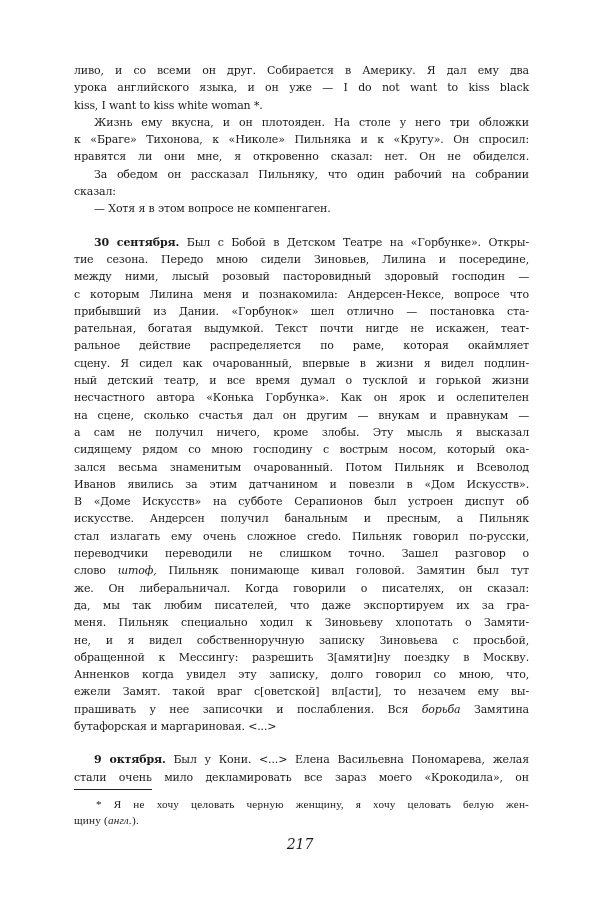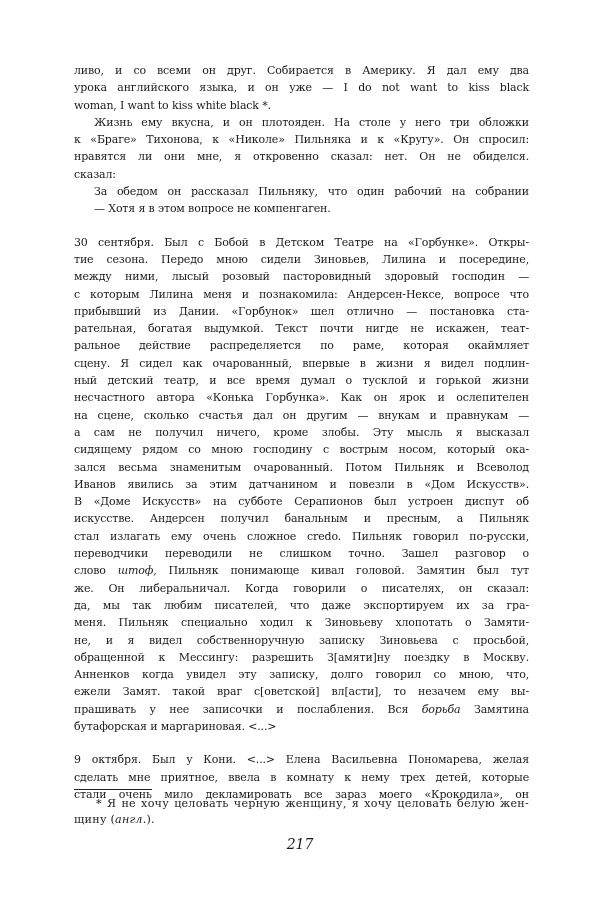--- a/index.html
+++ b/index.html
@@ -35,21 +35,22 @@
       text-align-last: left;
     }
     .line.indent {
       padding-left: 20px;
     }
     .gap {
       display: block;
       height: 16px;
     }
     .date {
-      font-weight: normal;
+      font-weight: bold;
+      margin-left: 20px;
     }
     .it {
       font-style: italic;
     }
     .footnote-rule {
       position: absolute;
       left: 74px;
       top: 789px;
       width: 78px;
       height: 0;
@@ -63,20 +64,21 @@
     }
     .fn-line {
       display: block;
       height: 16px;
       line-height: 16px;
       font-size: 11.2px;
       white-space: nowrap;
       text-align: justify;
       text-align-last: justify;
       letter-spacing: 0.2px;
+      font-family: Liberation Serif, serif;
     }
     .fn-line.indent { padding-left: 22px; }
     .fn-line.last { text-align-last: left; }
     .page-number {
       position: absolute;
       left: 0;
       width: 600px;
       top: 836px;
       text-align: center;
       font-size: 14px;
@@ -84,32 +86,32 @@
     }
   </style>
 </head>
 <body>
 
 <div class="page">
 
   <div>
     <span class="line">ливо, и со всеми он друг. Собирается в Америку. Я дал ему два</span>
     <span class="line">урока английского языка, и он уже — I do not want to kiss black</span>
-    <span class="line last">woman, I want to kiss white black *.</span>
+    <span class="line last">kiss, I want to kiss white woman *.</span>
   </div>
 
   <div>
     <span class="line indent">Жизнь ему вкусна, и он плотояден. На столе у него три обложки</span>
     <span class="line">к «Браге» Тихонова, к «Николе» Пильняка и к «Кругу». Он спросил:</span>
     <span class="line">нравятся ли они мне, я откровенно сказал: нет. Он не обиделся.</span>
   </div>
 
   <div>
+    <span class="line indent">За обедом он рассказал Пильняку, что один рабочий на собрании</span>
     <span class="line last">сказал:</span>
-    <span class="line indent">За обедом он рассказал Пильняку, что один рабочий на собрании</span>
   </div>
 
   <div>
     <span class="line indent last">— Хотя я в этом вопросе не компенгаген.</span>
   </div>
 
   <span class="gap"></span>
 
   <div>
     <span class="line"><span class="date">30 сентября.</span><span> Был с Бобой в Детском Театре на «Горбунке». Откры-</span></span>
@@ -140,21 +142,20 @@
     <span class="line">Анненков когда увидел эту записку, долго говорил со мною, что,</span>
     <span class="line">ежели Замят. такой враг с[оветской] вл[асти], то незачем ему вы-</span>
     <span class="line"><span>прашивать у нее записочки и послабления. Вся </span><span class="it">борьба</span><span> Замятина</span></span>
     <span class="line last">бутафорская и маргариновая. &lt;...&gt;</span>
   </div>
 
   <span class="gap"></span>
 
   <div>
     <span class="line"><span class="date">9 октября.</span><span> Был у Кони. &lt;...&gt; Елена Васильевна Пономарева, желая</span></span>
-    <span class="line">сделать мне приятное, ввела в комнату к нему трех детей, которые</span>
     <span class="line">стали очень мило декламировать все зараз моего «Крокодила», он</span>
   </div>
 </div>
 
 <div class="footnote-rule"></div>
 
 <div class="footnotes">
   <span class="fn-line indent">* Я не хочу целовать черную женщину, я хочу целовать белую жен-</span>
   <span class="fn-line last"><span>щину (</span><span class="it">англ.</span><span>).</span></span>
 </div>

